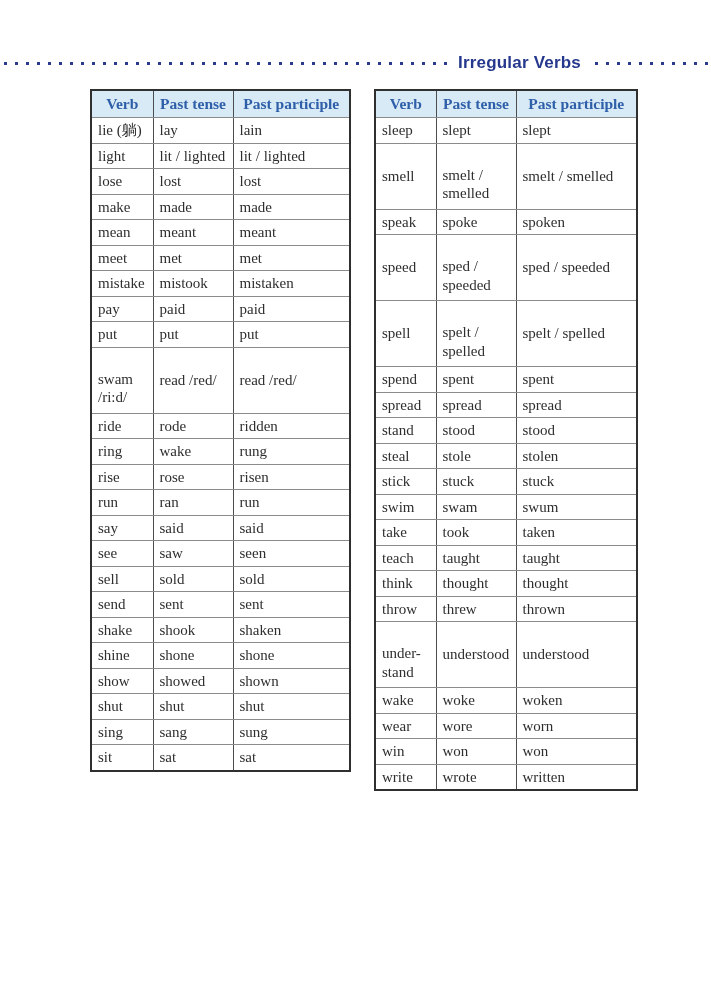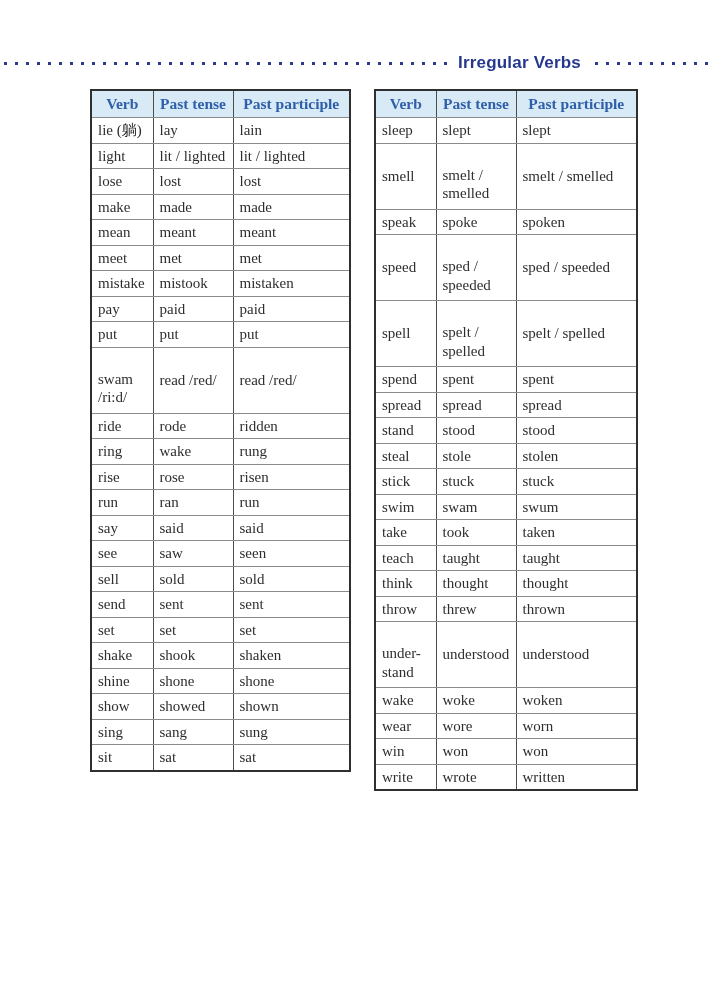--- a/index.html
+++ b/index.html
@@ -211,38 +211,38 @@
           <td>sell</td>
           <td>sold</td>
           <td>sold</td>
         </tr>
         <tr>
           <td>send</td>
           <td>sent</td>
           <td>sent</td>
         </tr>
         <tr>
-          <td>set</td>
-          <td>set</td>
-          <td>set</td>
-        </tr>
-        <tr>
           <td>shake</td>
           <td>shook</td>
           <td>shaken</td>
         </tr>
         <tr>
           <td>shine</td>
           <td>shone</td>
           <td>shone</td>
         </tr>
         <tr>
           <td>show</td>
           <td>showed</td>
           <td>shown</td>
+        </tr>
+        <tr>
+          <td>shut</td>
+          <td>shut</td>
+          <td>shut</td>
         </tr>
         <tr>
           <td>sing</td>
           <td>sang</td>
           <td>sung</td>
         </tr>
         <tr>
           <td>sit</td>
           <td>sat</td>
           <td>sat</td>

